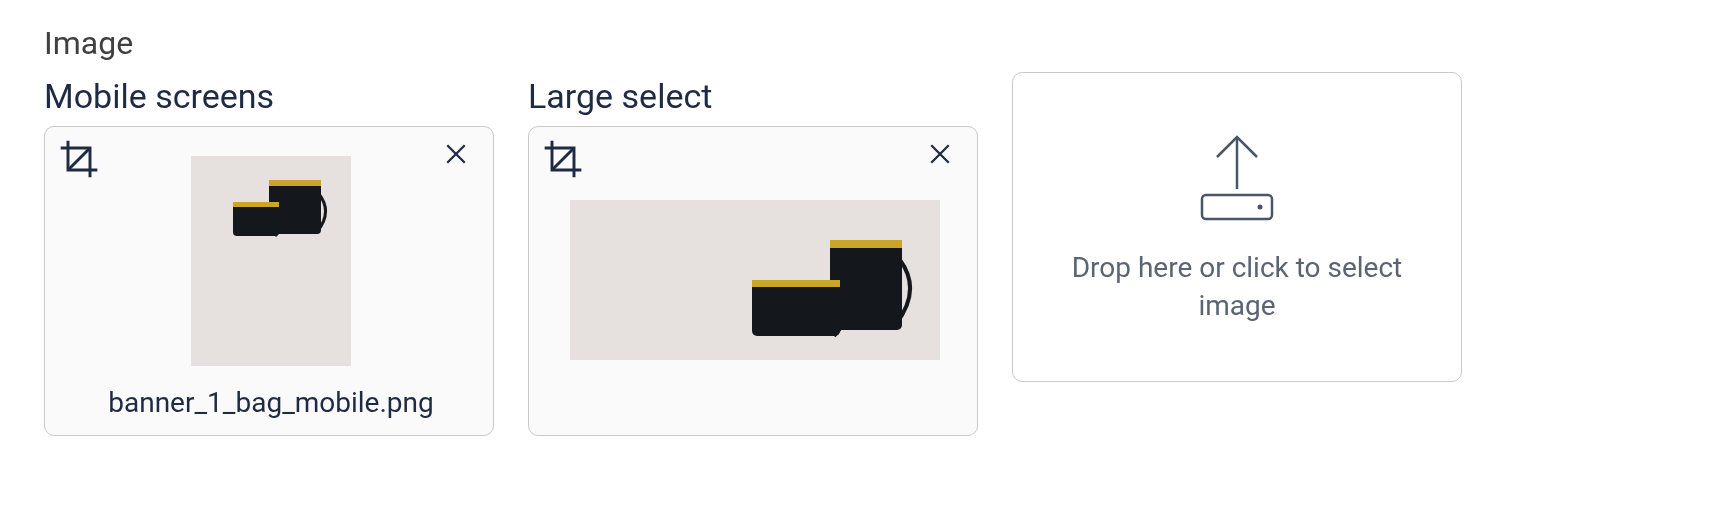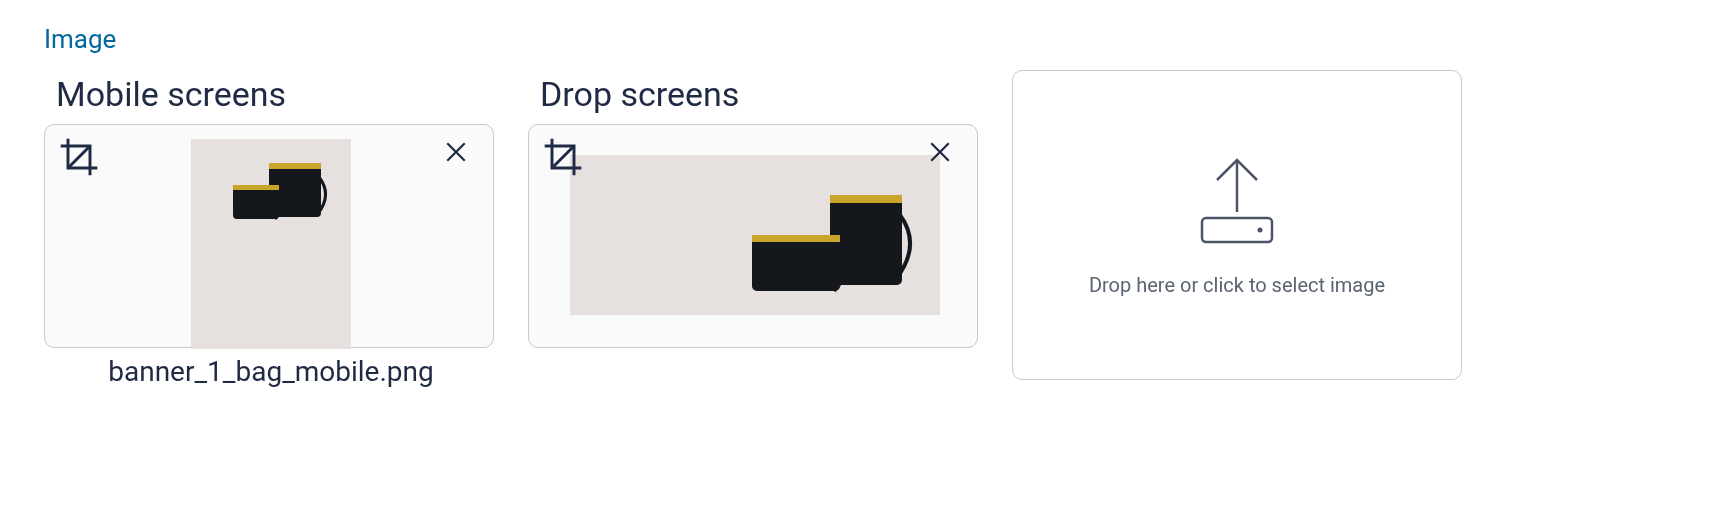--- a/index.html
+++ b/index.html
@@ -12,42 +12,42 @@
   *{box-sizing:border-box;}
   body{
     margin:0;
     padding:24px 44px;
     background:#fff;
     font-family:-apple-system,BlinkMacSystemFont,"Segoe UI",Roboto,Helvetica,Arial,sans-serif;
     color:var(--ink);
     width:1720px;
   }
   .section-label{
-    font-size:26px;
-    color:#0369a1;
-    margin-bottom:16px;
+    font-size:32px;
+    color:#404040;
+    margin-bottom:10px;
   }
   .row{
     display:flex;
     gap:34px;
   }
   .col{
     display:flex;
     flex-direction:column;
   }
   .col-title{
     font-size:34px;
     color:var(--ink);
-    margin:4px 0 10px 12px;
+    margin:4px 0 10px 0;
     font-weight:400;
   }
   .card{
     position:relative;
     width:450px;
-    height:224px;
+    height:310px;
     border:1px solid var(--border);
     border-radius:10px;
     background:var(--panel-bg);
     padding:14px 18px 16px 22px;
     display:flex;
     flex-direction:column;
     align-items:center;
     justify-content:flex-start;
   }
   .card .crop-btn{
@@ -107,21 +107,21 @@
     background:#fff;
     display:flex;
     flex-direction:column;
     align-items:center;
     justify-content:center;
     gap:20px;
     cursor:pointer;
     color:#5b6472;
   }
   .drop-text{
-    font-size:20px;
+    font-size:28px;
     text-align:center;
     line-height:1.35;
     padding:0 30px;
   }
   svg{display:block;}
 </style>
 </head>
 <body>
 
 <div class="section-label">Image</div>
@@ -155,21 +155,21 @@
             <rect x="22" y="28" width="46" height="5" fill="#c9a62a"></rect>
             <path d="M66 36 q12 12 -2 26" fill="none" stroke="#14171c" stroke-width="3"></path>
           </svg>
         </div>
       </div>
       <div class="filename">banner_1_bag_mobile.png</div>
     </div>
   </div>
 
   <div class="col">
-    <div class="col-title">Drop screens</div>
+    <div class="col-title">Large select</div>
     <div class="card">
       <span class="crop-btn">
         <svg viewBox="0 0 24 24" width="44" height="44" fill="none" stroke="currentColor" stroke-width="1.6">
           <path d="M6 2 L6 18 L22 18"></path>
           <path d="M2 6 L18 6 L18 22"></path>
           <path d="M18 6 L6 18"></path>
         </svg>
       </span>
       <span class="close-btn">
         <svg viewBox="0 0 24 24" width="30" height="30" fill="none" stroke="currentColor" stroke-width="1.8">

